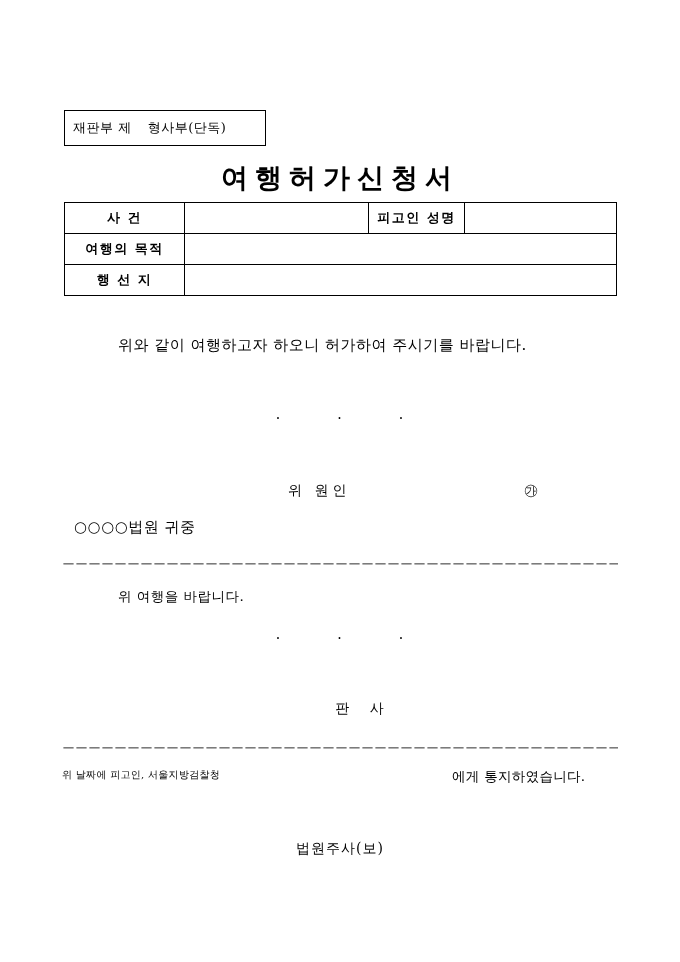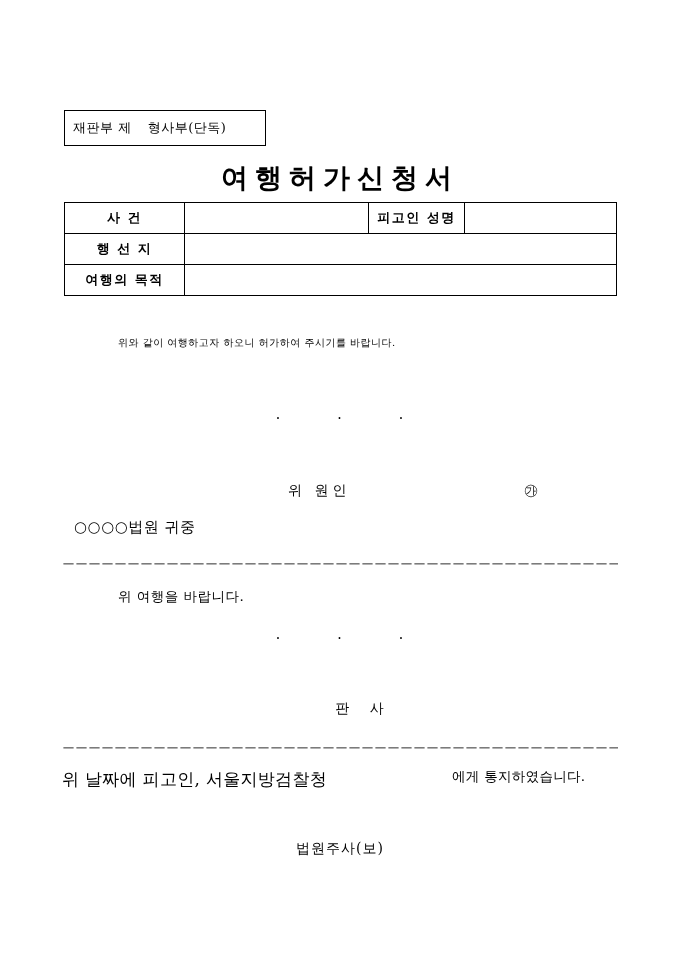--- a/index.html
+++ b/index.html
@@ -87,21 +87,21 @@
     white-space: nowrap;
   }
   .date-range .dot-gap { display: inline-block; width: 42px; }
   .date-range .tilde { display: inline-block; width: 46px; text-align: center; }
 
   
   .line-request {
     position: absolute;
     left: 118px;
     top: 336px;
-    font-size: 10px;
+    font-size: 15px;
     letter-spacing: 0.5px;
   }
   .date-blank-1 {
     position: absolute;
     left: 0;
     top: 406px;
     width: 680px;
     text-align: center;
     font-size: 14px;
     letter-spacing: 1px;
@@ -177,21 +177,21 @@
     font-size: 14px;
     letter-spacing: 8px;
     padding-left: 47px;
     box-sizing: border-box;
   }
 
   .notify-left {
     position: absolute;
     left: 62px;
     top: 768px;
-    font-size: 17px;
+    font-size: 10px;
     letter-spacing: 0.3px;
     text-align: right;
   }
   .notify-right {
     position: absolute;
     left: 452px;
     top: 768px;
     font-size: 13.5px;
     letter-spacing: 0.3px;
   }
@@ -225,25 +225,25 @@
       <col style="width:152px">
     </colgroup>
     <tbody>
       <tr>
         <td class="label-cell tight">사        건</td>
         <td class="value-cell"></td>
         <td class="label-cell tight">피고인 성명</td>
         <td class="value-cell"></td>
       </tr>
       <tr>
-        <td class="label-cell tight">행  선  지</td>
+        <td class="label-cell tight">여행의 목적</td>
         <td class="value-cell" colspan="3"></td>
       </tr>
       <tr>
-        <td class="label-cell tight">여행의 목적</td>
+        <td class="label-cell tight">행  선  지</td>
         <td class="value-cell" colspan="3"></td>
       </tr>
     </tbody>
   </table>
 
   <div class="line-request">위와 같이 여행하고자 하오니 허가하여 주시기를 바랍니다.</div>
 
   <div class="date-blank-1">
     <span>.</span><span class="sep"></span><span>.</span><span class="sep"></span><span>.</span>
   </div>

